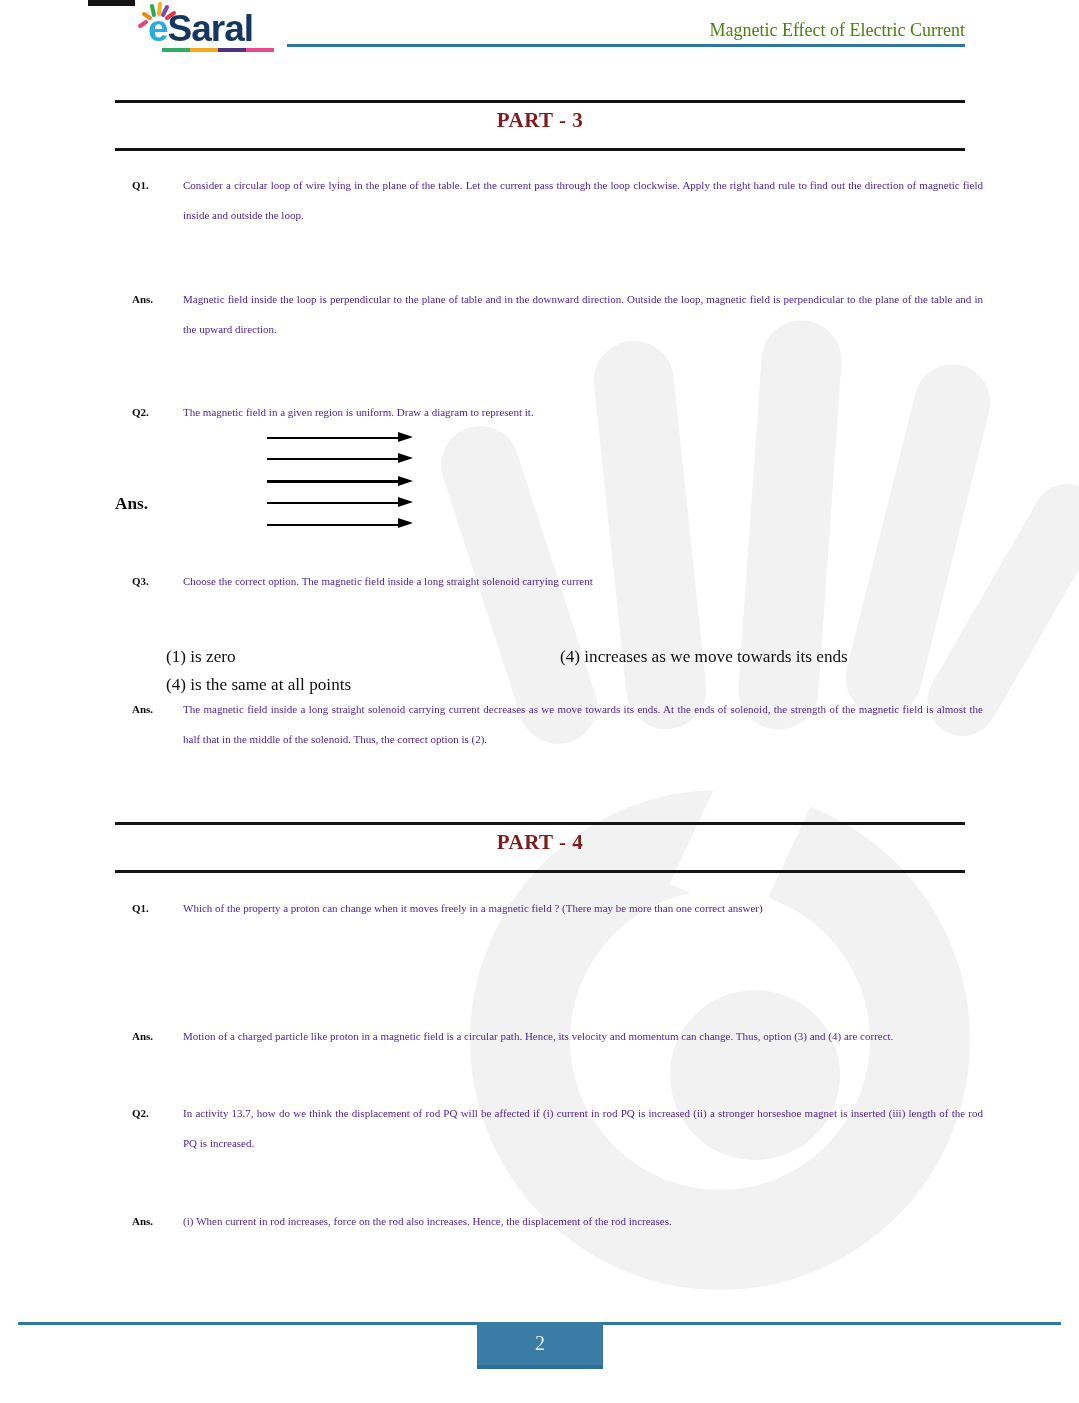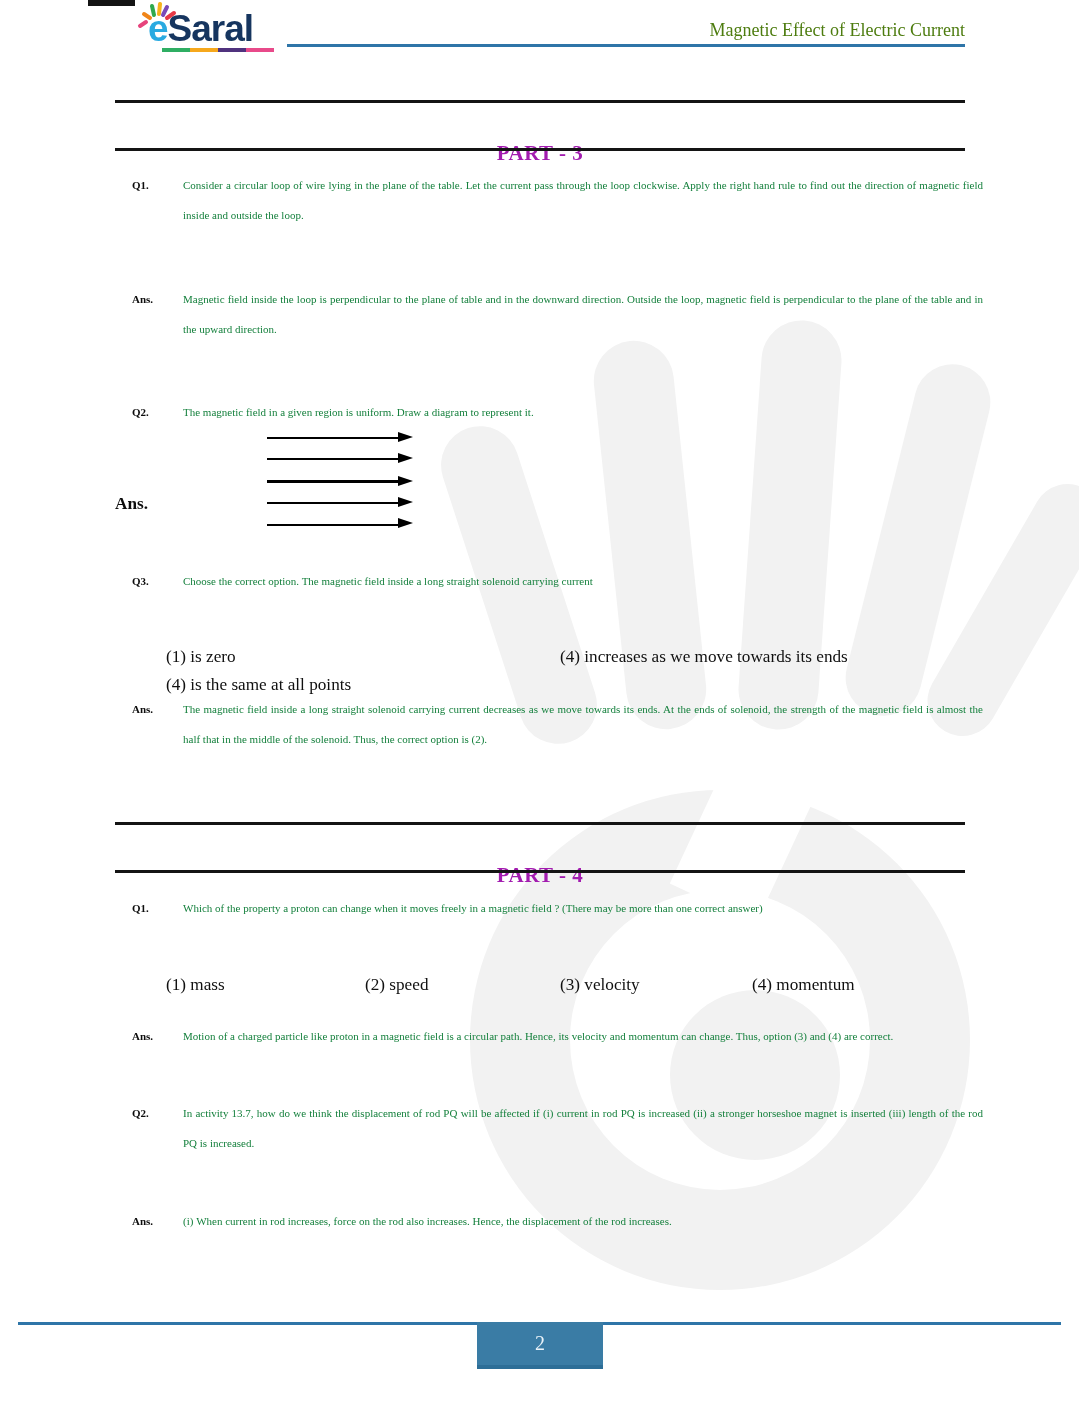--- a/index.html
+++ b/index.html
@@ -26,31 +26,31 @@
   }
   .hdr-rule{position:absolute;left:287px;top:44px;width:678px;height:3px;background:#2e75a8;z-index:3;}
 
   
   .watermark{position:absolute;left:420px;top:300px;z-index:0;}
 
   
   .sec-rule{position:absolute;left:115px;width:850px;height:3px;background:#141414;z-index:2;}
   .sec-head{
     position:absolute;left:115px;width:850px;text-align:center;z-index:2;
-    font-size:21px;font-weight:bold;color:#a21caf;letter-spacing:.5px;margin-top:33px;
+    font-size:21px;font-weight:bold;color:#7f1d1d;letter-spacing:.5px;
   }
 
   
   .qa{
     position:absolute;left:132px;width:851px;z-index:2;
     display:grid;grid-template-columns:51px 1fr;
     font-size:11px;line-height:30px;
   }
   .qa .lbl{font-weight:bold;color:#0d0d0d;}
-  .qa .txt{text-align:justify;text-align-last:left;color:#15803d;}
+  .qa .txt{text-align:justify;text-align-last:left;color:#4c1d95;}
   .opts{position:absolute;left:166px;width:800px;z-index:2;display:grid;font-size:17.2px;line-height:28px;color:#101010;}
   .opts-2col{grid-template-columns:394px 1fr;margin-top:29px;}
   .opts-4col{grid-template-columns:199px 195px 192px 1fr;}
   .hang{padding-left:34px;text-indent:-34px;}
 
   
   .arrows{position:absolute;left:267px;top:437px;width:146px;z-index:2;}
   .arrow{position:relative;height:0;border-top:2.6px solid #000;margin-bottom:19.4px;width:132px;}
   .arrow:nth-child(3){border-top-width:3.4px;}
   .arrow::after{
@@ -157,26 +157,20 @@
   </div>
 
   <div class="sec-rule" style="top:822px"></div>
   <div class="sec-head" style="top:830px">PART - 4</div>
   <div class="sec-rule" style="top:870px"></div>
 
   <div class="qa" style="top:893px">
     <div class="lbl">Q1.</div>
     <div class="txt">Which of the property a proton can change when it moves freely in a magnetic field ? (There may be more than one correct answer)</div>
   </div>
-  <div class="opts opts-4col" style="top:971px">
-    <div>(1) mass</div>
-    <div>(2) speed</div>
-    <div>(3) velocity</div>
-    <div>(4) momentum</div>
-  </div>
 
   <div class="qa" style="top:1021px">
     <div class="lbl">Ans.</div>
     <div class="txt">Motion of a charged particle like proton in a magnetic field is a circular path. Hence, its velocity and momentum can change. Thus, option (3) and (4) are correct.</div>
   </div>
 
   <div class="qa" style="top:1098px">
     <div class="lbl">Q2.</div>
     <div class="txt">In activity 13.7, how do we think the displacement of rod PQ will be affected if (i) current in rod PQ is increased (ii) a stronger horseshoe magnet is inserted (iii) length of the rod PQ is increased.</div>
   </div>

